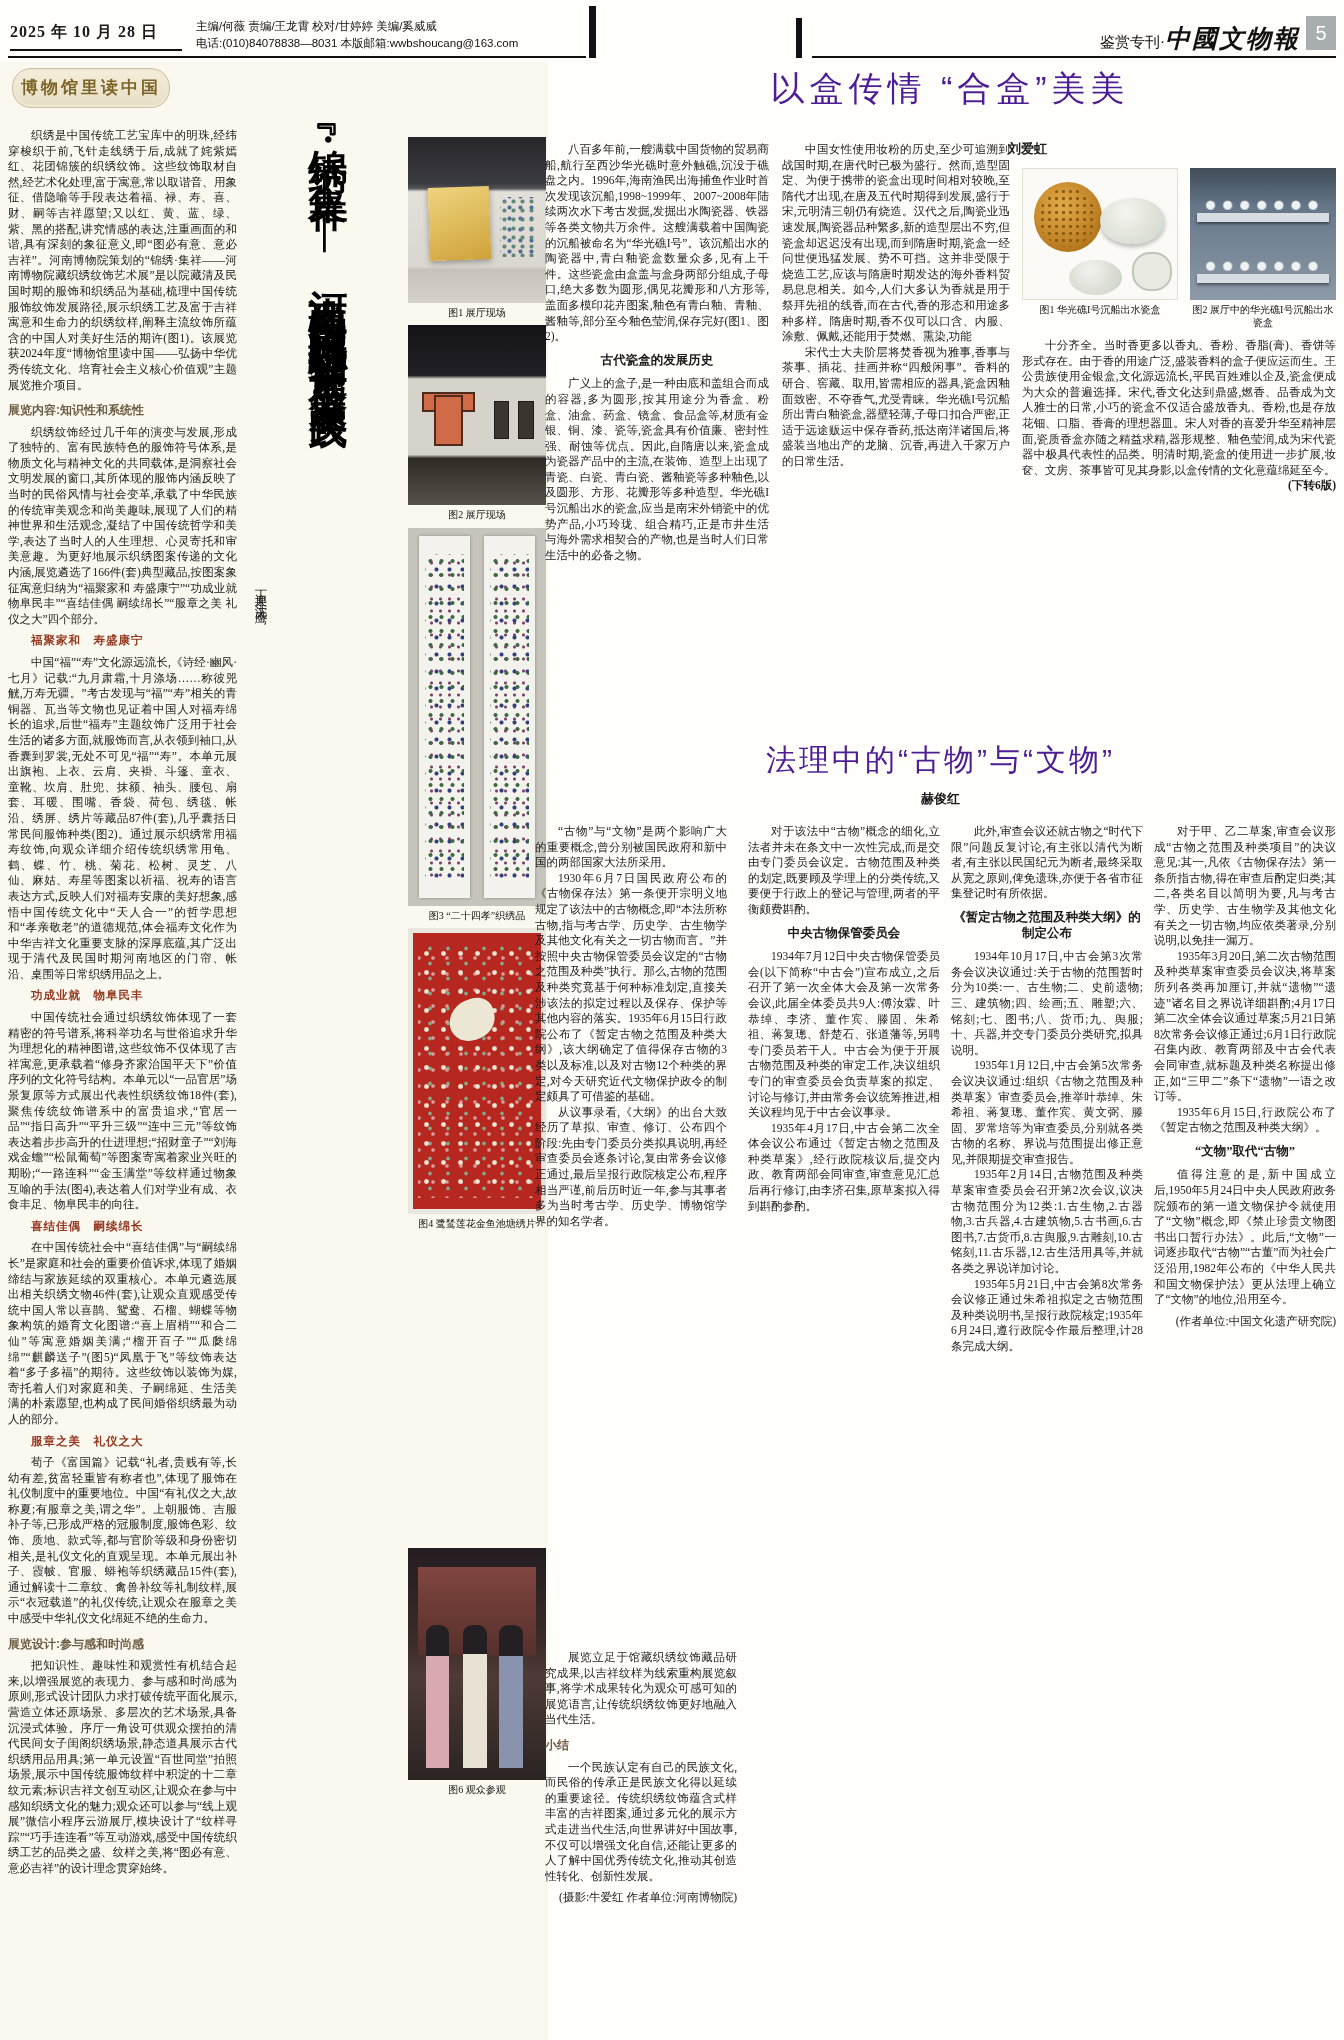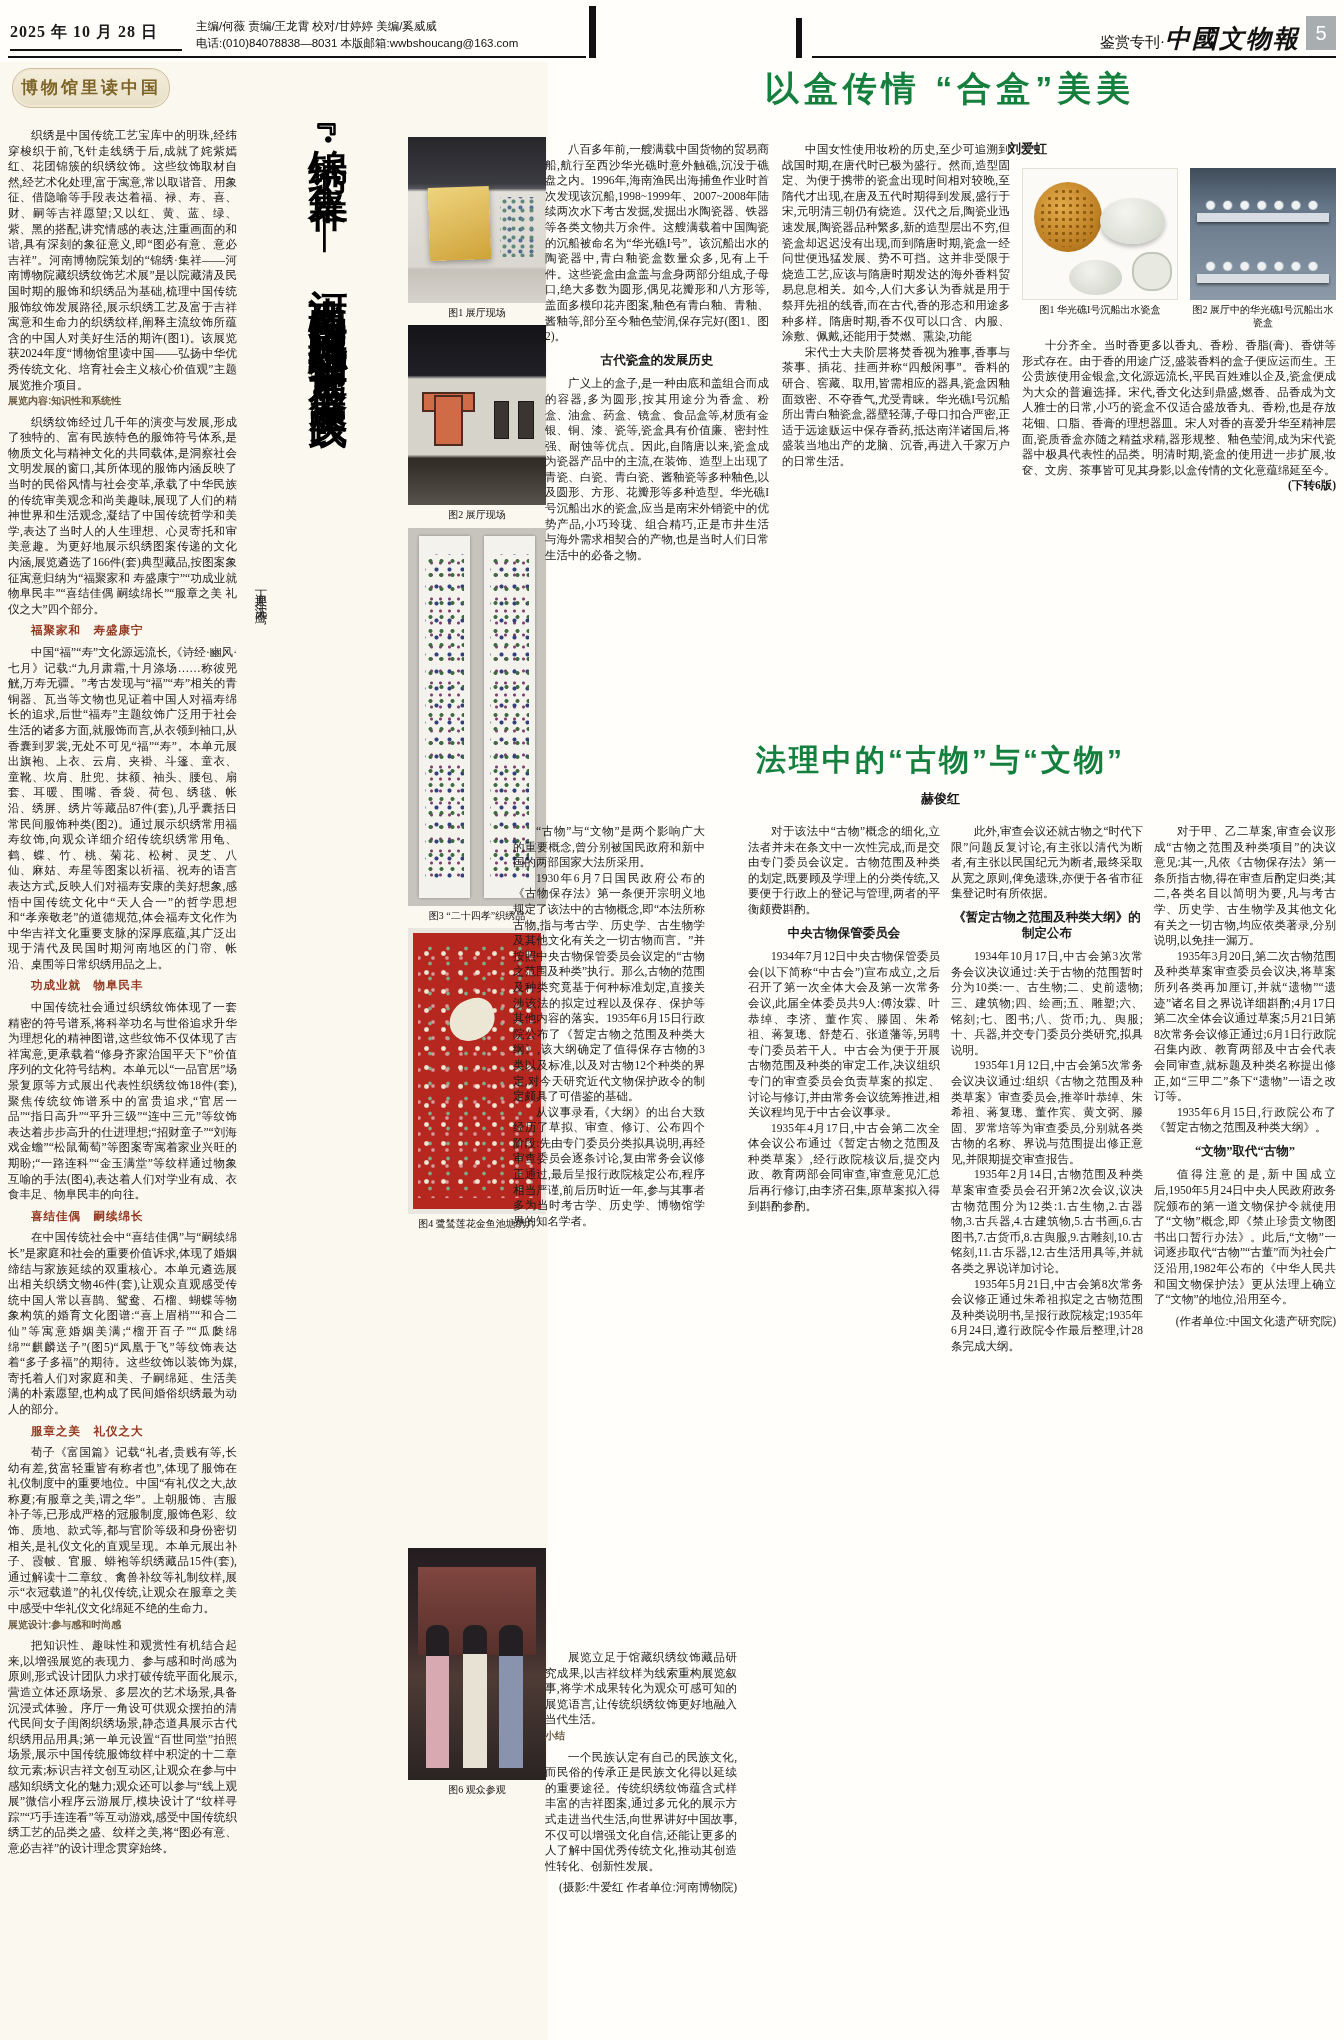--- a/index.html
+++ b/index.html
@@ -15,21 +15,21 @@
   .paper-name{font-size:25px;font-weight:bold;font-style:italic;letter-spacing:2px}
   .pagebox{background:#a8adb0;color:#fff;font-family:"Liberation Sans",sans-serif;
            font-size:20px;text-align:center;line-height:34px}
   
   .leftbg{background:#fbf8ef}
   .badge{background:linear-gradient(180deg,#f4eedb,#e7dec5);border:1px solid #cdbf9d;border-radius:19px;
          box-shadow:inset 0 0 0 2px #efe8d4;color:#7d6428;font-weight:bold;font-size:17px;
          letter-spacing:3px;text-align:center;line-height:38px;font-family:"Liberation Sans",sans-serif}
   .col{font-size:11.5px;line-height:15.6px;text-align:justify;overflow:hidden}
   .col p.p{margin:0;text-indent:2em}
-  .col .hs{font-family:"Liberation Sans",sans-serif;font-weight:bold;font-size:10px;color:#6e5d45;margin:0 0 6px}
+  .col .hs{font-family:"Liberation Sans",sans-serif;font-weight:bold;font-size:12px;color:#6e5d45;margin:10px 0 6px}
   .col .hr{font-weight:bold;color:#93371f;margin:6px 0;text-indent:2em;letter-spacing:1px}
   .col .h{font-weight:bold;text-align:center;margin:8px 0;font-size:12.5px;text-indent:0}
   .col .credit{text-align:right;margin-top:6px}
   .col .cont{text-align:right;font-weight:bold}
   .vtitle{writing-mode:vertical-rl;font-weight:900;font-size:39px;letter-spacing:7px;line-height:72px;
           font-family:"Liberation Serif",serif;color:#000;height:1255px}
   .vbyline{writing-mode:vertical-rl;font-size:12.5px;letter-spacing:3px;color:#222}
   
   .fig{position:absolute;width:138px}
   .fig .cap,.bfig .cap{font-size:10px;line-height:13px;text-align:center;margin-top:3px;color:#111}
@@ -85,21 +85,21 @@
       background:radial-gradient(circle at 40% 30%,#f2f3ee,#d4d7cd 75%,#b9bdb2)}
   .phb1 .w3{position:absolute;right:3%;bottom:6%;width:26%;height:30%;border-radius:45%;
       background:#e8eae2;border:2px solid #c2c5ba;box-sizing:border-box}
   .phb2{background:linear-gradient(180deg,#3f4c58 0,#67778a 30%,#8c9aa8 100%)}
   .phb2 .shelf{position:absolute;left:5%;width:90%;height:7%;background:#d7dde2;box-shadow:0 2px 3px rgba(0,0,0,.45)}
   .phb2 .sh1{top:34%}.phb2 .sh2{top:80%}
   .phb2 .it{position:absolute;left:8%;width:84%;height:11%;
       background:radial-gradient(circle,#eef2f2 4px,transparent 5px) 0 50%/14% 100% repeat-x}
   .phb2 .it1{top:23%}.phb2 .it2{top:69%}
   
-  .atitle{font-family:"Liberation Sans",sans-serif;font-weight:700;text-align:center;color:#15803d}
+  .atitle{font-family:"Liberation Sans",sans-serif;font-weight:400;text-align:center;color:#4c1d95}
   .abyline{font-weight:bold;font-size:13px}
 </style>
 </head>
 <body>
 
 <div id="page">
 
   <div class="abs leftbg" style="left:0;top:62px;width:548px;height:1978px"></div>
 
   <div class="abs date" style="left:10px;top:22px;width:172px">2025 年 10 月 28 日</div>
@@ -214,21 +214,21 @@
       <p class="p">宋代士大夫阶层将焚香视为雅事,香事与茶事、插花、挂画并称“四般闲事”。香料的研合、窖藏、取用,皆需相应的器具,瓷盒因釉面致密、不夺香气,尤受青睐。华光礁I号沉船所出青白釉瓷盒,器壁轻薄,子母口扣合严密,正适于远途贩运中保存香药,抵达南洋诸国后,将盛装当地出产的龙脑、沉香,再进入千家万户的日常生活。</p>
     </div>
   <div class="abs col" style="left:1022px;top:338px;width:314px;height:374px">
       <p class="p">十分齐全。当时香更多以香丸、香粉、香脂(膏)、香饼等形式存在。由于香的用途广泛,盛装香料的盒子便应运而生。王公贵族使用金银盒,文化源远流长,平民百姓难以企及,瓷盒便成为大众的普遍选择。宋代,香文化达到鼎盛,燃香、品香成为文人雅士的日常,小巧的瓷盒不仅适合盛放香丸、香粉,也是存放花钿、口脂、香膏的理想器皿。宋人对香的喜爱升华至精神层面,瓷质香盒亦随之精益求精,器形规整、釉色莹润,成为宋代瓷器中极具代表性的品类。明清时期,瓷盒的使用进一步扩展,妆奁、文房、茶事皆可见其身影,以盒传情的文化意蕴绵延至今。</p>
       <div class="cont">(下转6版)</div>
     </div>
 
   <div class="abs atitle" style="left:545px;top:740px;width:791px;font-size:30px;letter-spacing:3px">法理中的“古物”与“文物”</div>
   <div class="abs abyline" style="left:545px;top:790px;width:791px;text-align:center">赫俊红</div>
 
-  <div class="abs col" style="left:513px;top:824px;width:192px;height:816px">
+  <div class="abs col" style="left:535px;top:824px;width:192px;height:816px">
       <p class="p">“古物”与“文物”是两个影响广大的重要概念,曾分别被国民政府和新中国的两部国家大法所采用。</p>
       <p class="p">1930年6月7日国民政府公布的《古物保存法》第一条便开宗明义地规定了该法中的古物概念,即“本法所称古物,指与考古学、历史学、古生物学及其他文化有关之一切古物而言。”并按照中央古物保管委员会议定的“古物之范围及种类”执行。那么,古物的范围及种类究竟基于何种标准划定,直接关涉该法的拟定过程以及保存、保护等其他内容的落实。1935年6月15日行政院公布了《暂定古物之范围及种类大纲》,该大纲确定了值得保存古物的3类以及标准,以及对古物12个种类的界定,对今天研究近代文物保护政令的制定颇具了可借鉴的基础。</p>
       <p class="p">从议事录看,《大纲》的出台大致经历了草拟、审查、修订、公布四个阶段:先由专门委员分类拟具说明,再经审查委员会逐条讨论,复由常务会议修正通过,最后呈报行政院核定公布,程序相当严谨,前后历时近一年,参与其事者多为当时考古学、历史学、博物馆学界的知名学者。</p>
     </div>
   <div class="abs col" style="left:748px;top:824px;width:192px;height:1170px">
       <p class="p">对于该法中“古物”概念的细化,立法者并未在条文中一次性完成,而是交由专门委员会议定。古物范围及种类的划定,既要顾及学理上的分类传统,又要便于行政上的登记与管理,两者的平衡颇费斟酌。</p>
       <div class="h">中央古物保管委员会</div>
       <p class="p">1934年7月12日中央古物保管委员会(以下简称“中古会”)宣布成立,之后召开了第一次全体大会及第一次常务会议,此届全体委员共9人:傅汝霖、叶恭绰、李济、董作宾、滕固、朱希祖、蒋复璁、舒楚石、张道藩等,另聘专门委员若干人。中古会为便于开展古物范围及种类的审定工作,决议组织专门的审查委员会负责草案的拟定、讨论与修订,并由常务会议统筹推进,相关议程均见于中古会议事录。</p>
       <p class="p">1935年4月17日,中古会第二次全体会议公布通过《暂定古物之范围及种类草案》,经行政院核议后,提交内政、教育两部会同审查,审查意见汇总后再行修订,由李济召集,原草案拟入得到斟酌参酌。</p>
     </div>

